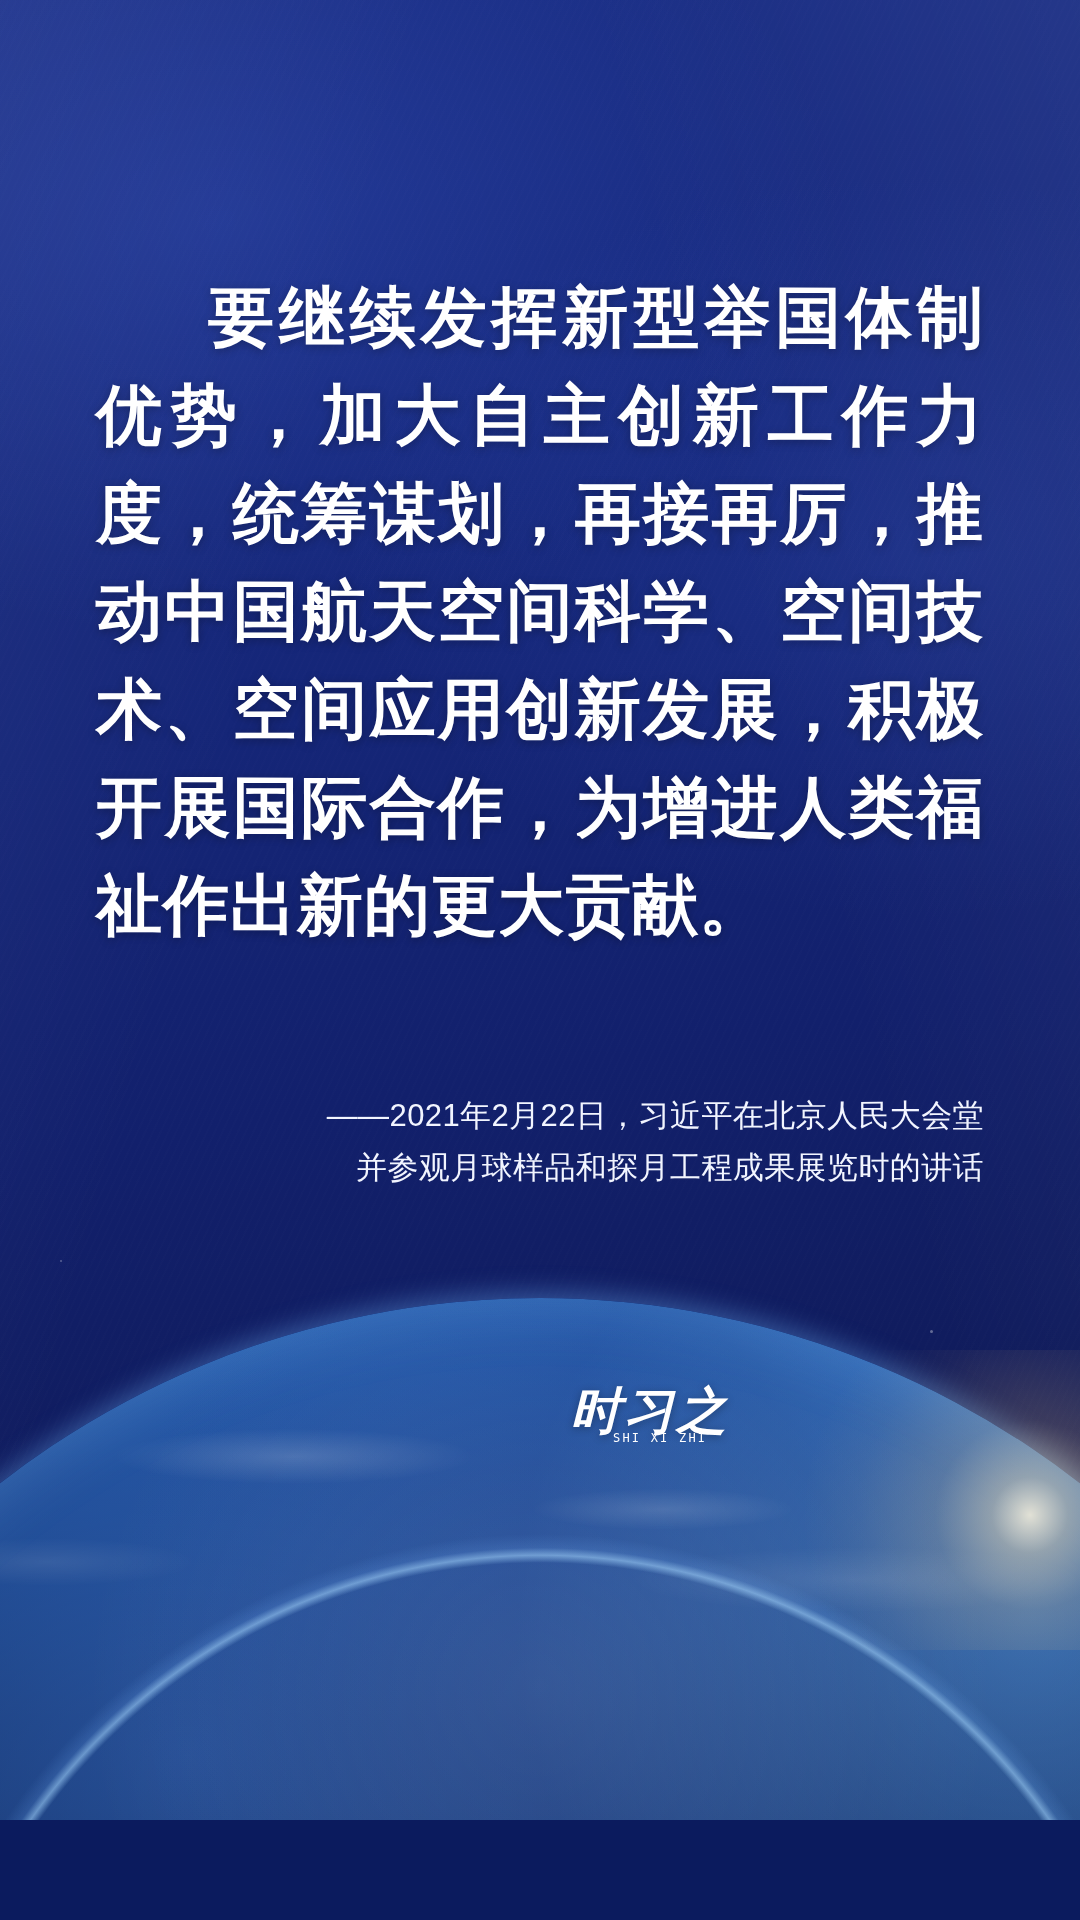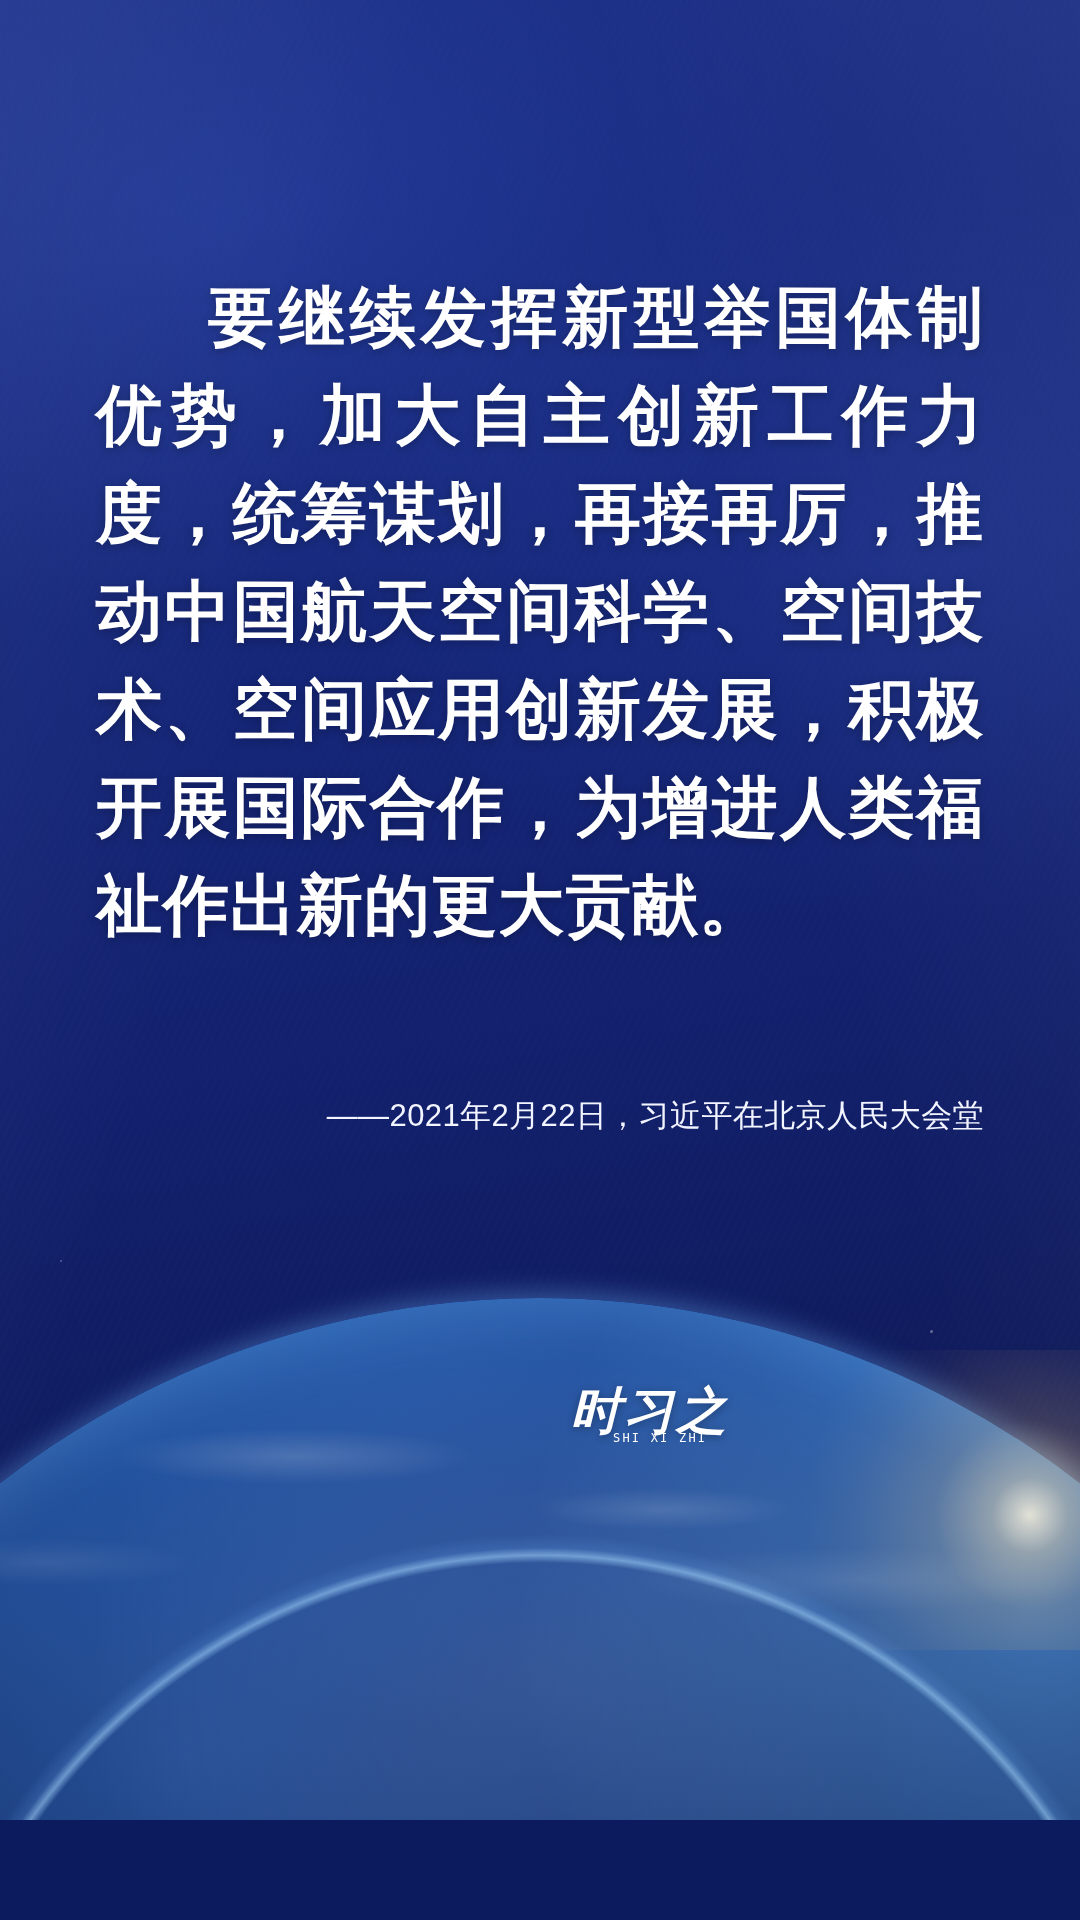--- a/index.html
+++ b/index.html
@@ -273,20 +273,21 @@
     <span class="star" style="left:300px; top:1392px; width:2px; height:2px; opacity:.4;"></span>
     <span class="star" style="left:780px; top:1420px; width:2px; height:2px; opacity:.45;"></span>
     <span class="star" style="left:930px; top:1330px; width:3px; height:3px; opacity:.35;"></span>
     <span class="star" style="left:60px; top:1260px; width:2px; height:2px; opacity:.3;"></span>
   </div>
 
   <div class="quote">要继续发挥新型举国体制优势，加大自主创新工作力度，统筹谋划，再接再厉，推动中国航天空间科学、空间技术、空间应用创新发展，积极开展国际合作，为增进人类福祉作出新的更大贡献。</div>
 
   <div class="attribution">
     <div>——2021年2月22日，习近平在北京人民大会堂</div>
+    <div>并参观月球样品和探月工程成果展览时的讲话</div>
   </div>
 
   <div class="logos">
 
     <div class="people-logo">
       <div class="cn-name">人民网</div>
       <div class="rule"></div>
       <div class="cn-sub">中国共产党新闻网</div>
       <div class="domain">cpc.people.cn</div>
     </div>

